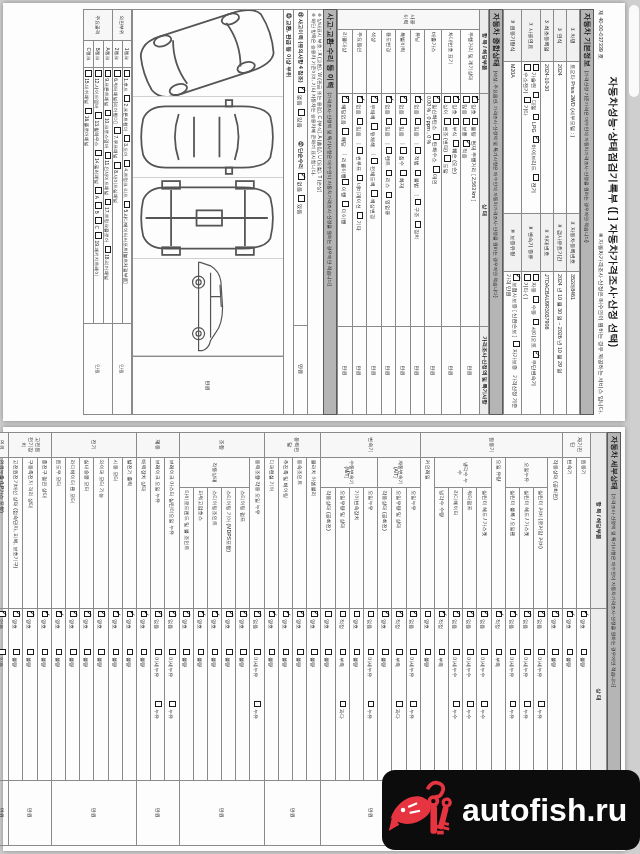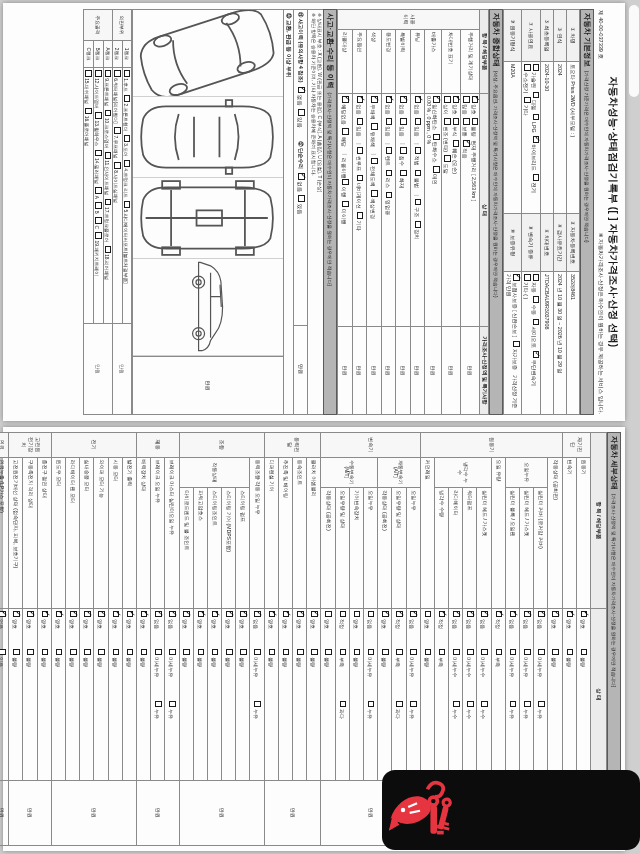--- a/index.html
+++ b/index.html
@@ -517,13 +517,14 @@
       </g>
       <g transform="rotate(14 82 40)">
         <circle cx="82" cy="40" r="7"></circle>
           <circle cx="82" cy="40" r="2.6" fill="#0c0c0c"></circle>
         <rect x="78.5" y="45" width="8" height="32" rx="3"></rect>
         <rect x="86" y="66" width="6" height="4"></rect>
           <rect x="86" y="72" width="8" height="4"></rect>
       </g>
     </g>
   </svg>
+  <span class="brandtxt">autofish.ru</span>
 </div>
 
 </body></html>

